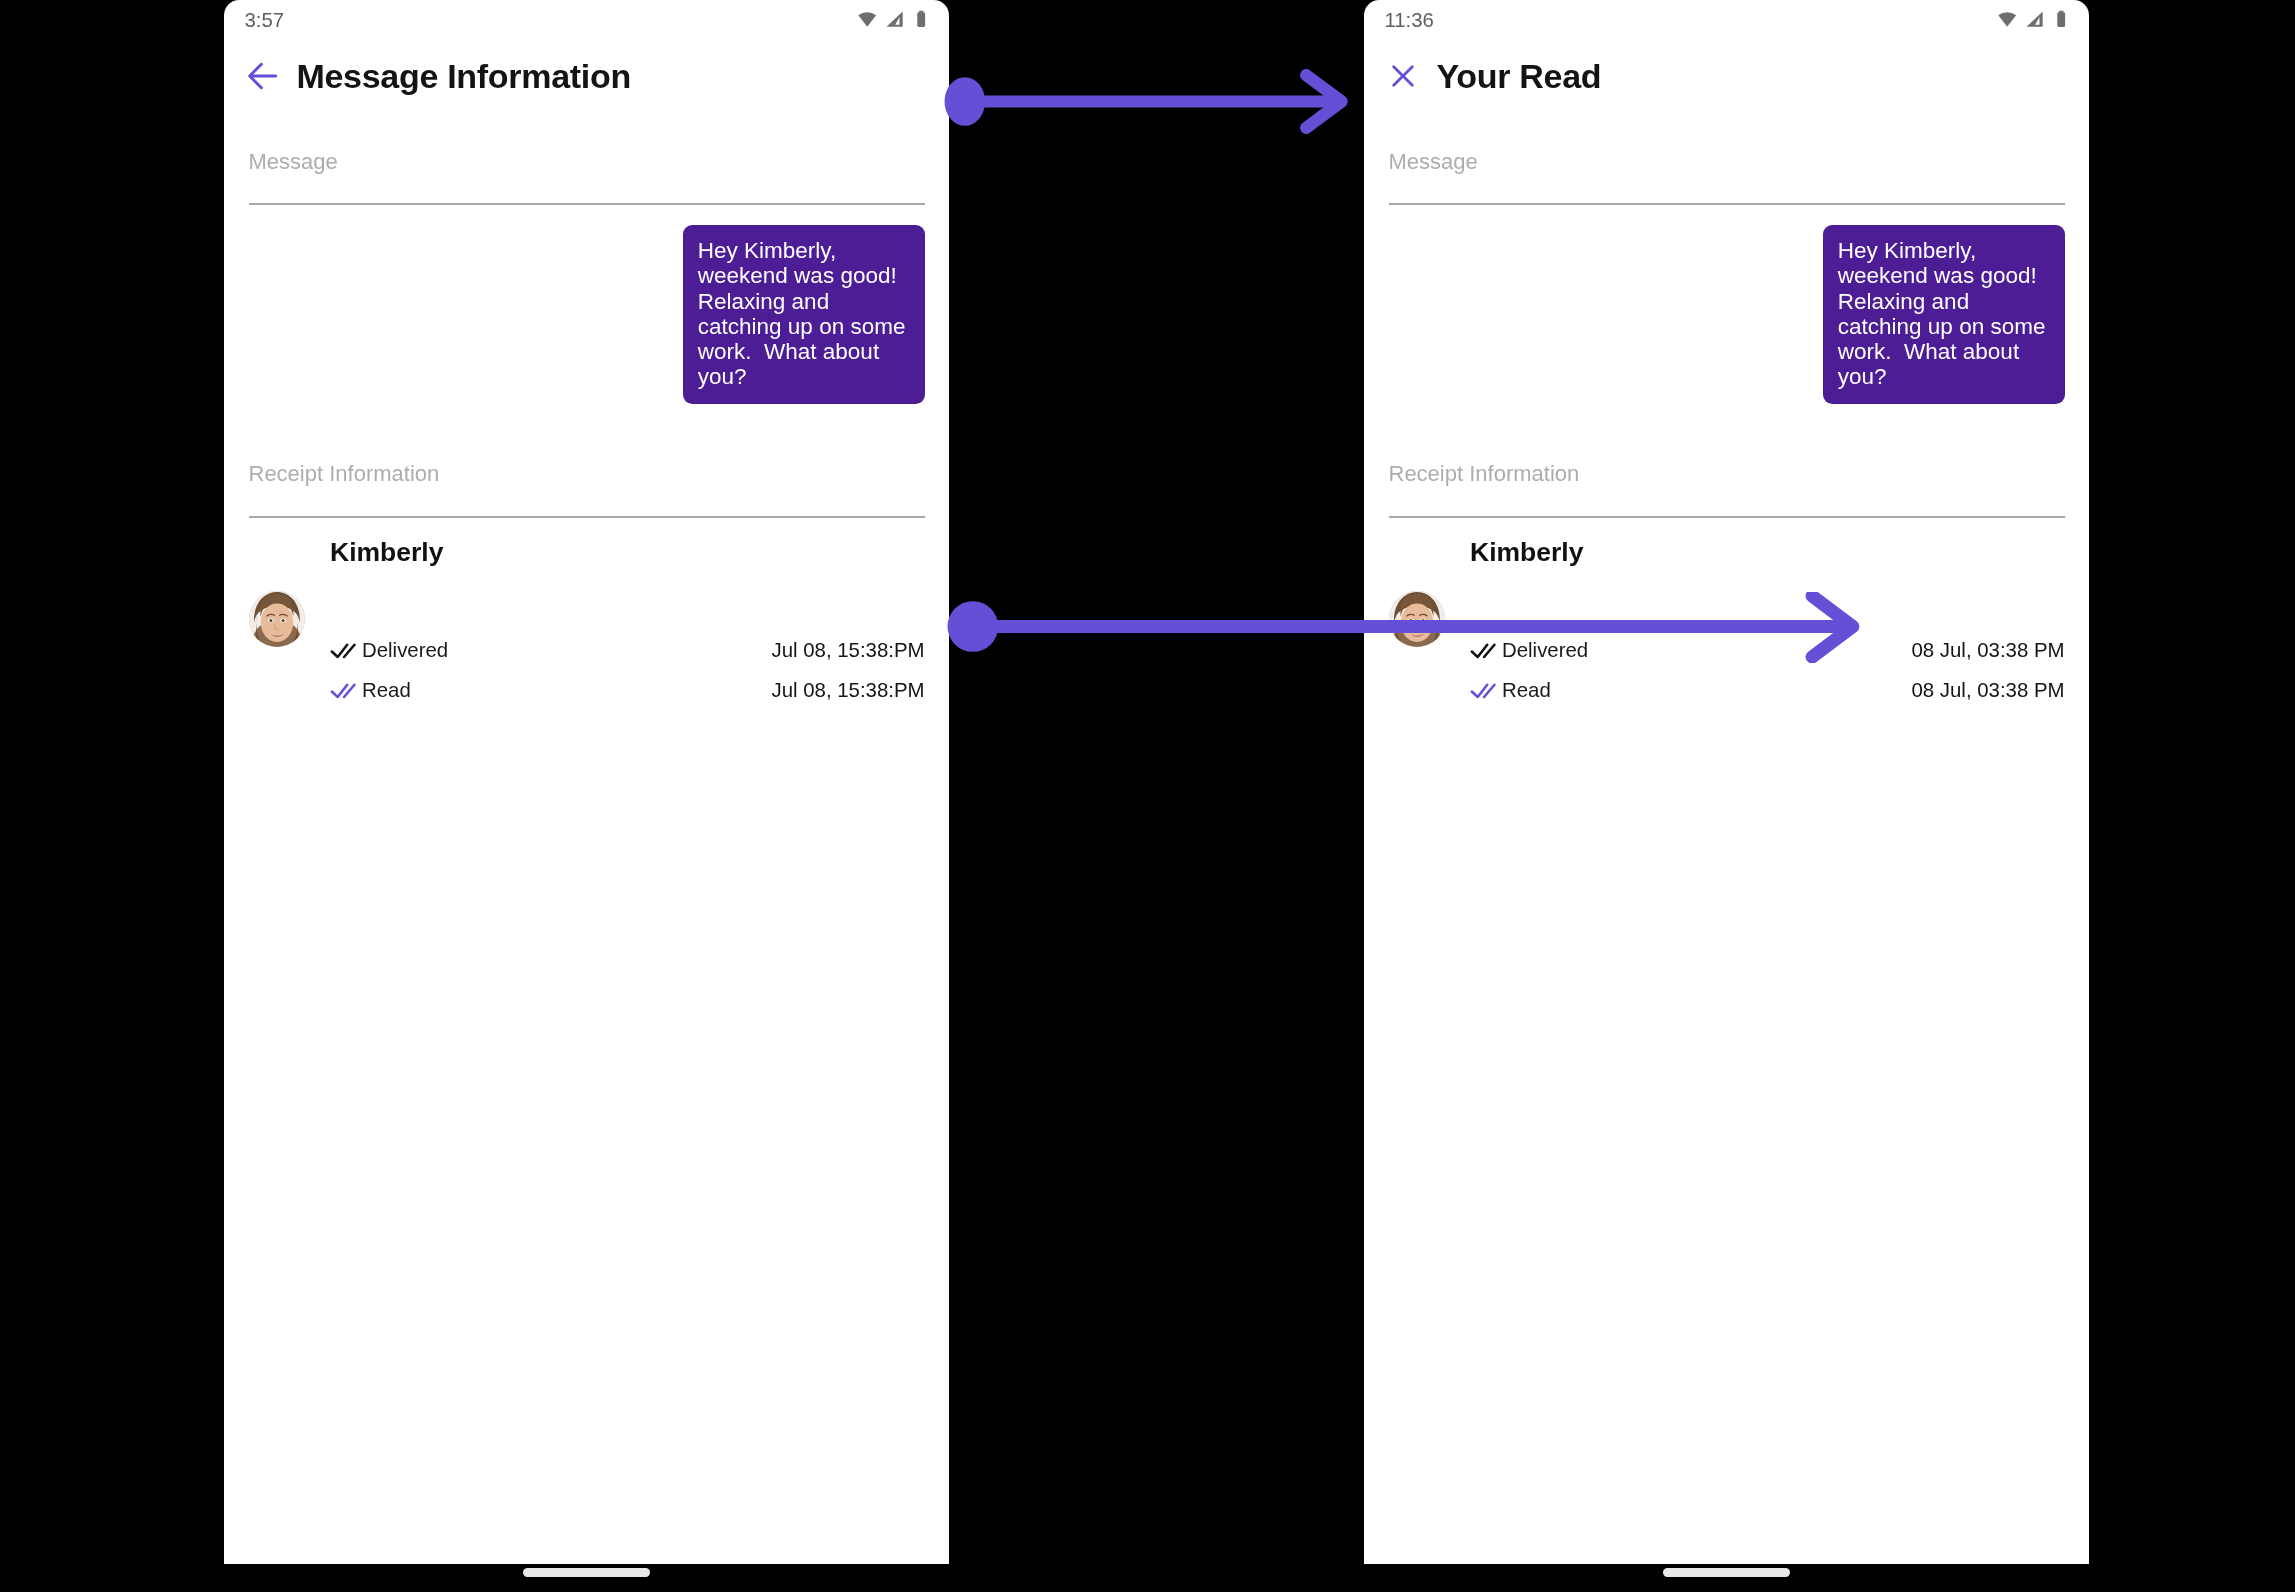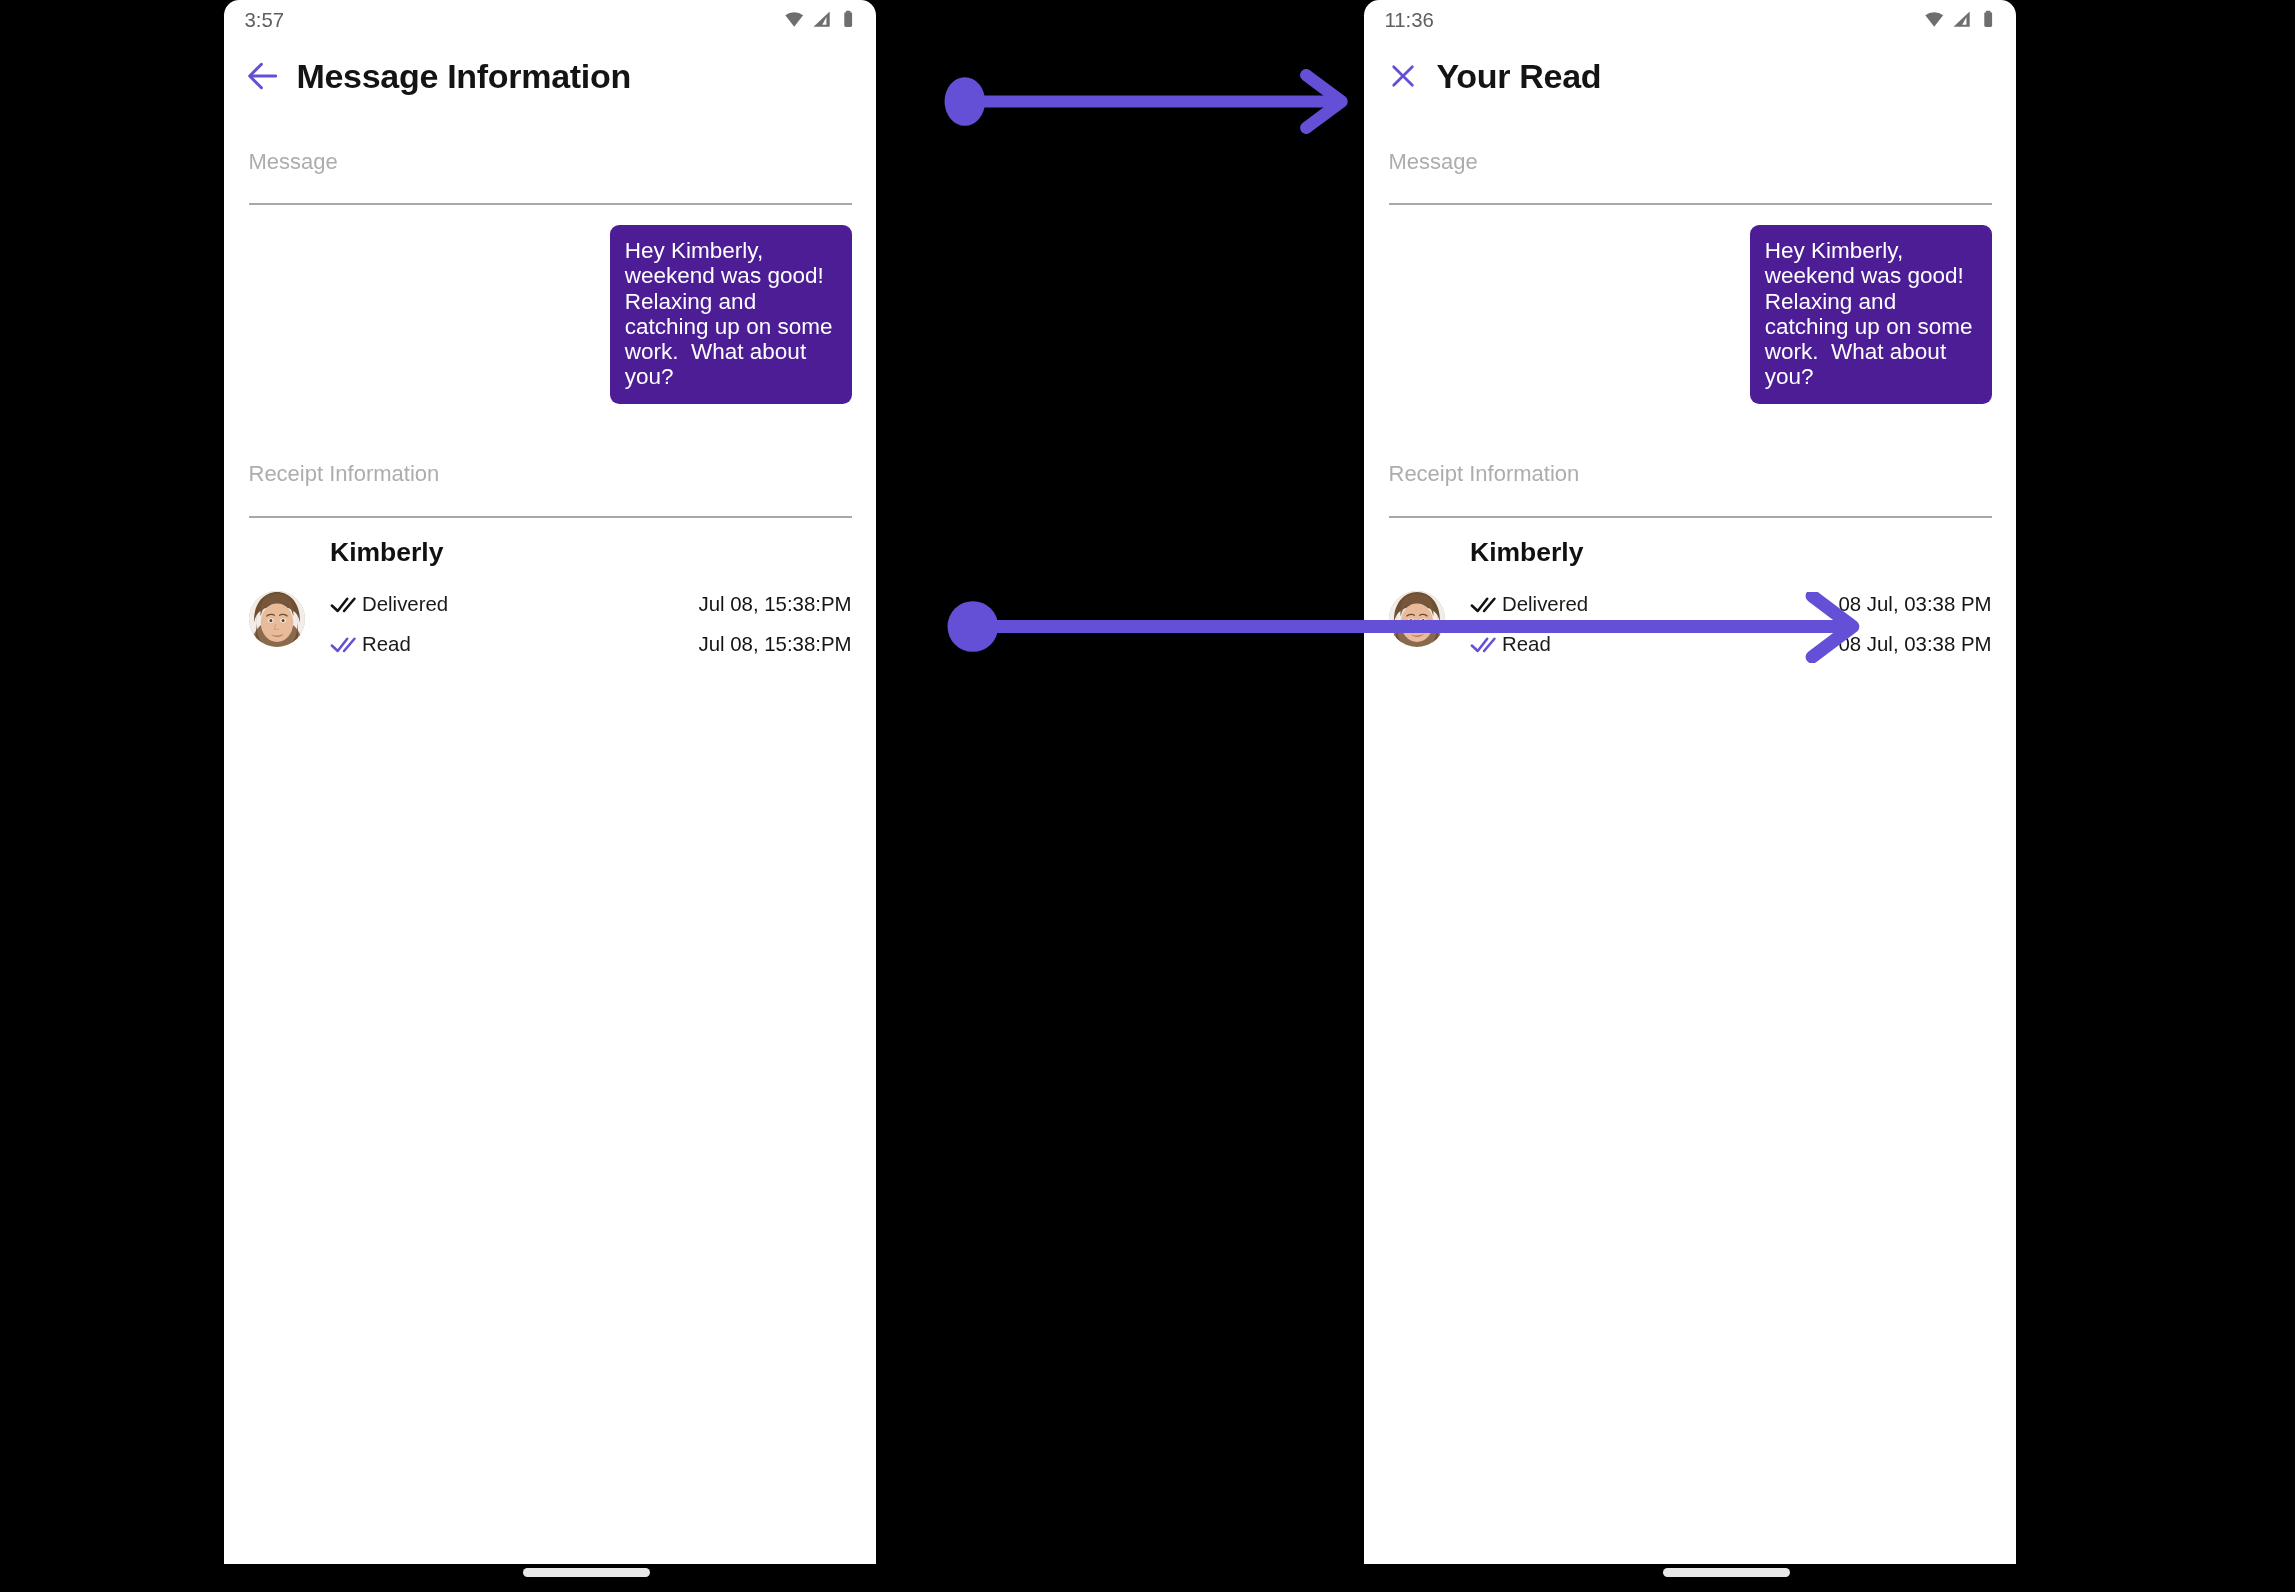--- a/index.html
+++ b/index.html
@@ -4,21 +4,21 @@
 <style>
   html,body{margin:0;padding:0;background:#000;}
   body{
     width:2295px;height:1593px;position:relative;overflow:hidden;
     font-family:"Liberation Sans", sans-serif;
     -webkit-font-smoothing:antialiased;
   }
 
   
   .phone{
-    position:absolute;top:0;height:1564px;width:652px;
+    position:absolute;top:0;height:1564px;width:725px;
     background:#fff;border-radius:15.3px 15.3px 0 0;overflow:hidden;
   }
   #phone-left{left:224px;}
   #phone-right{left:1364px;}
 
   
   .statusbar{
     position:absolute;top:0;left:0;right:0;height:41px;
     display:flex;align-items:center;justify-content:space-between;
     padding:0 17.4px 0 20.4px;box-sizing:border-box;
@@ -62,21 +62,21 @@
   .receipt-name{
     position:absolute;left:106px;font-size:26.5px;font-weight:bold;color:#111;line-height:1;
   }
   .avatar{
     position:absolute;left:24.5px;width:56px;height:56px;border-radius:50%;
     overflow:hidden;background:#c8b39c;
   }
   .avatar svg{display:block;width:56px;height:56px;}
   .rrow{
     position:absolute;left:106px;right:24.5px;height:30px;
-    display:flex;align-items:flex-start;
+    display:flex;align-items:flex-end;margin-top:36px;
   }
   .rcheck{width:32px;flex:0 0 auto;display:flex;align-items:center;}
   .rlabel{font-size:20.4px;color:#1a1a1a;line-height:1;}
   .rtime{margin-left:auto;font-size:20.4px;color:#141414;line-height:1;white-space:nowrap;}
 
   
   .home-ind{
     position:absolute;width:127px;height:9.2px;border-radius:4.6px;background:#e8e8e8;
   }
 

